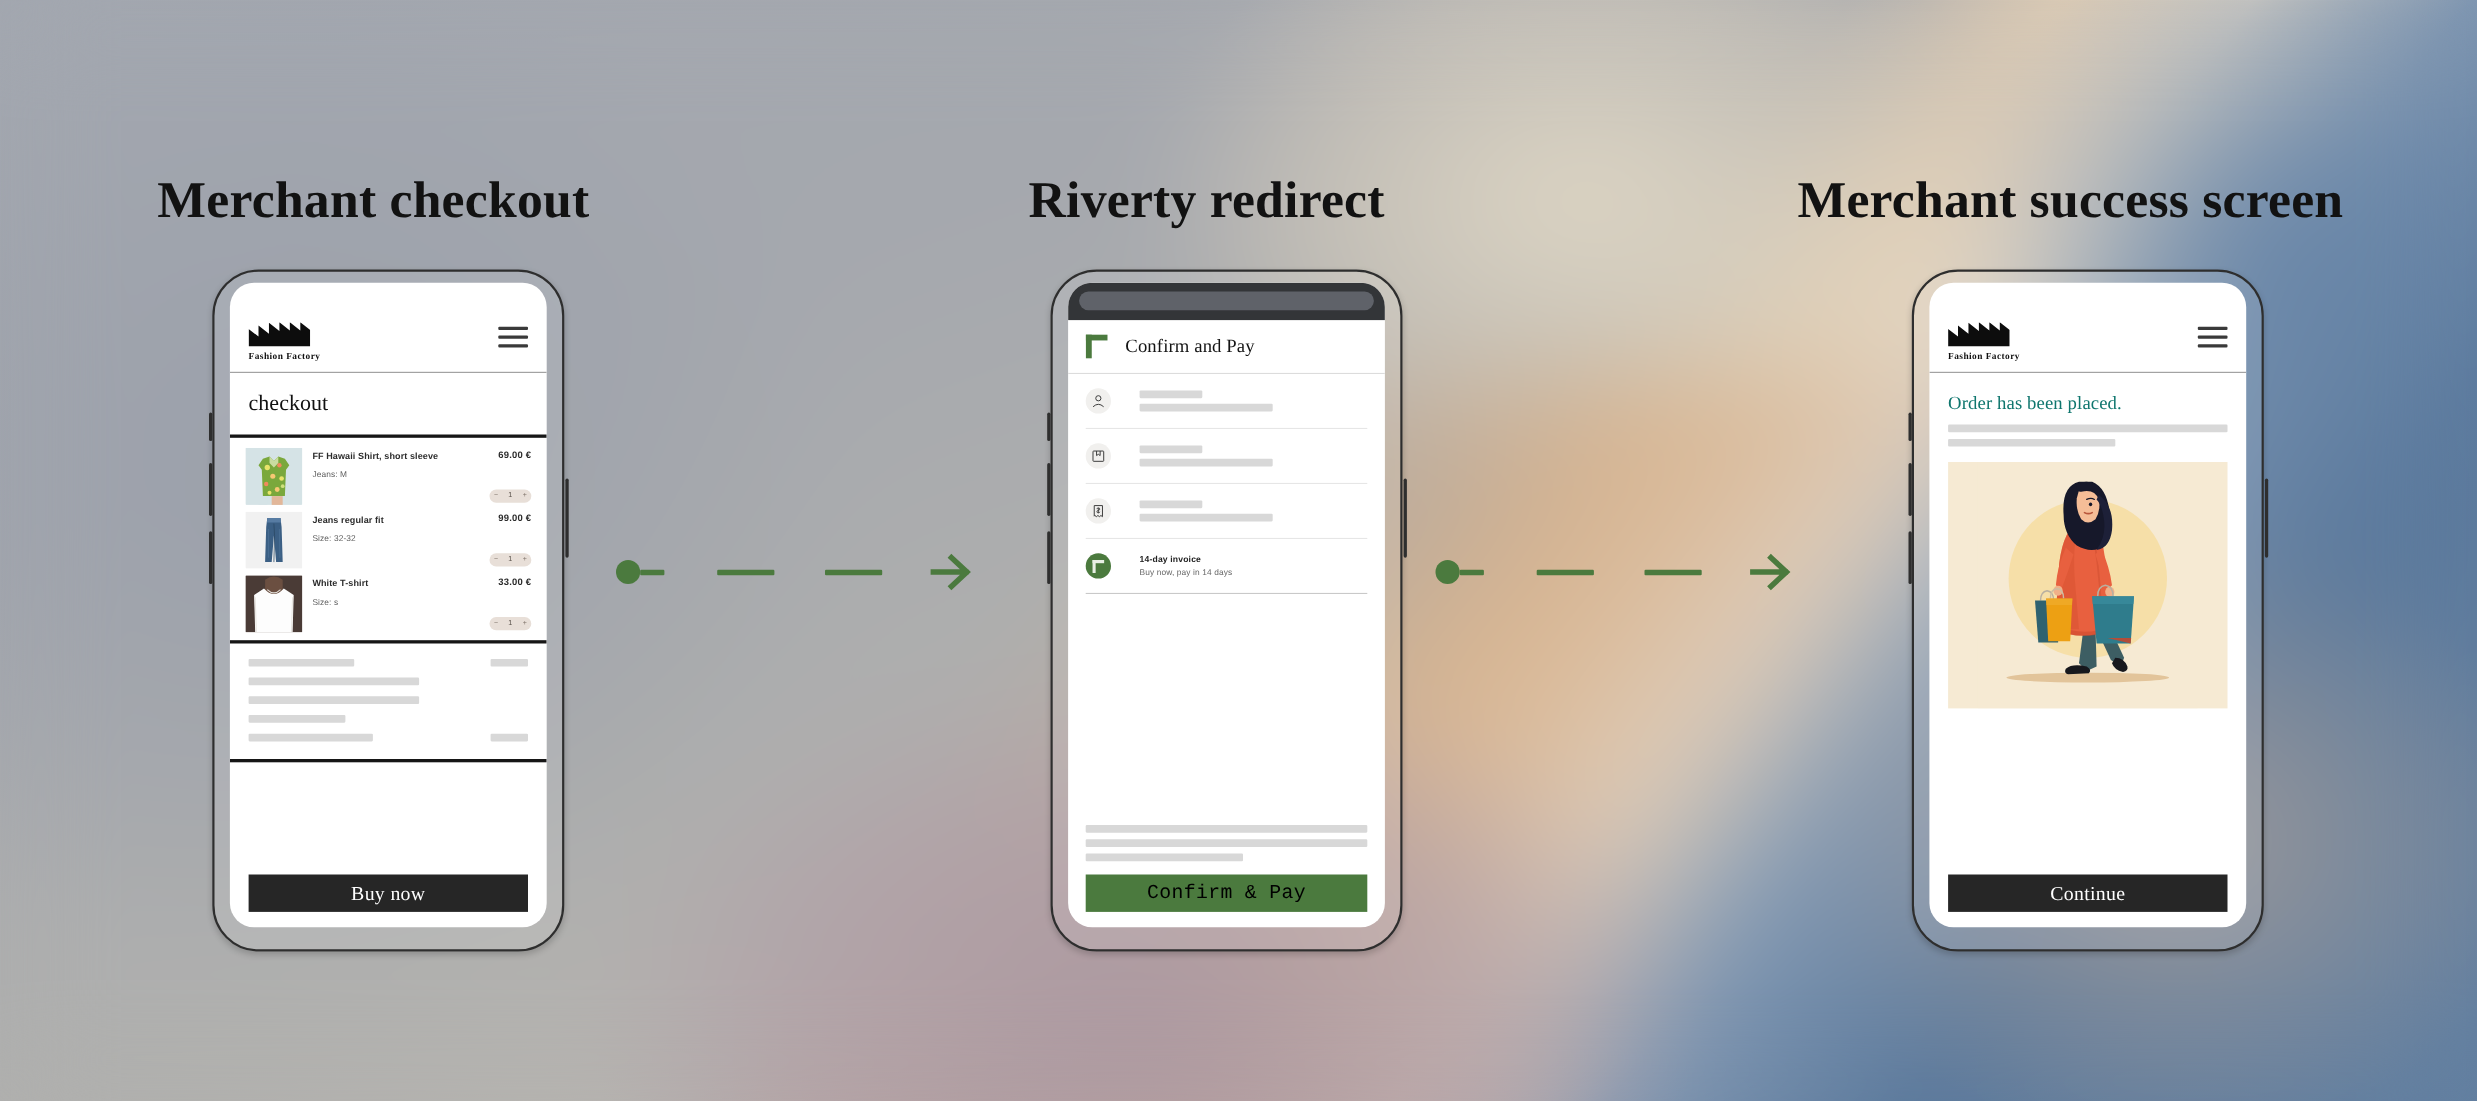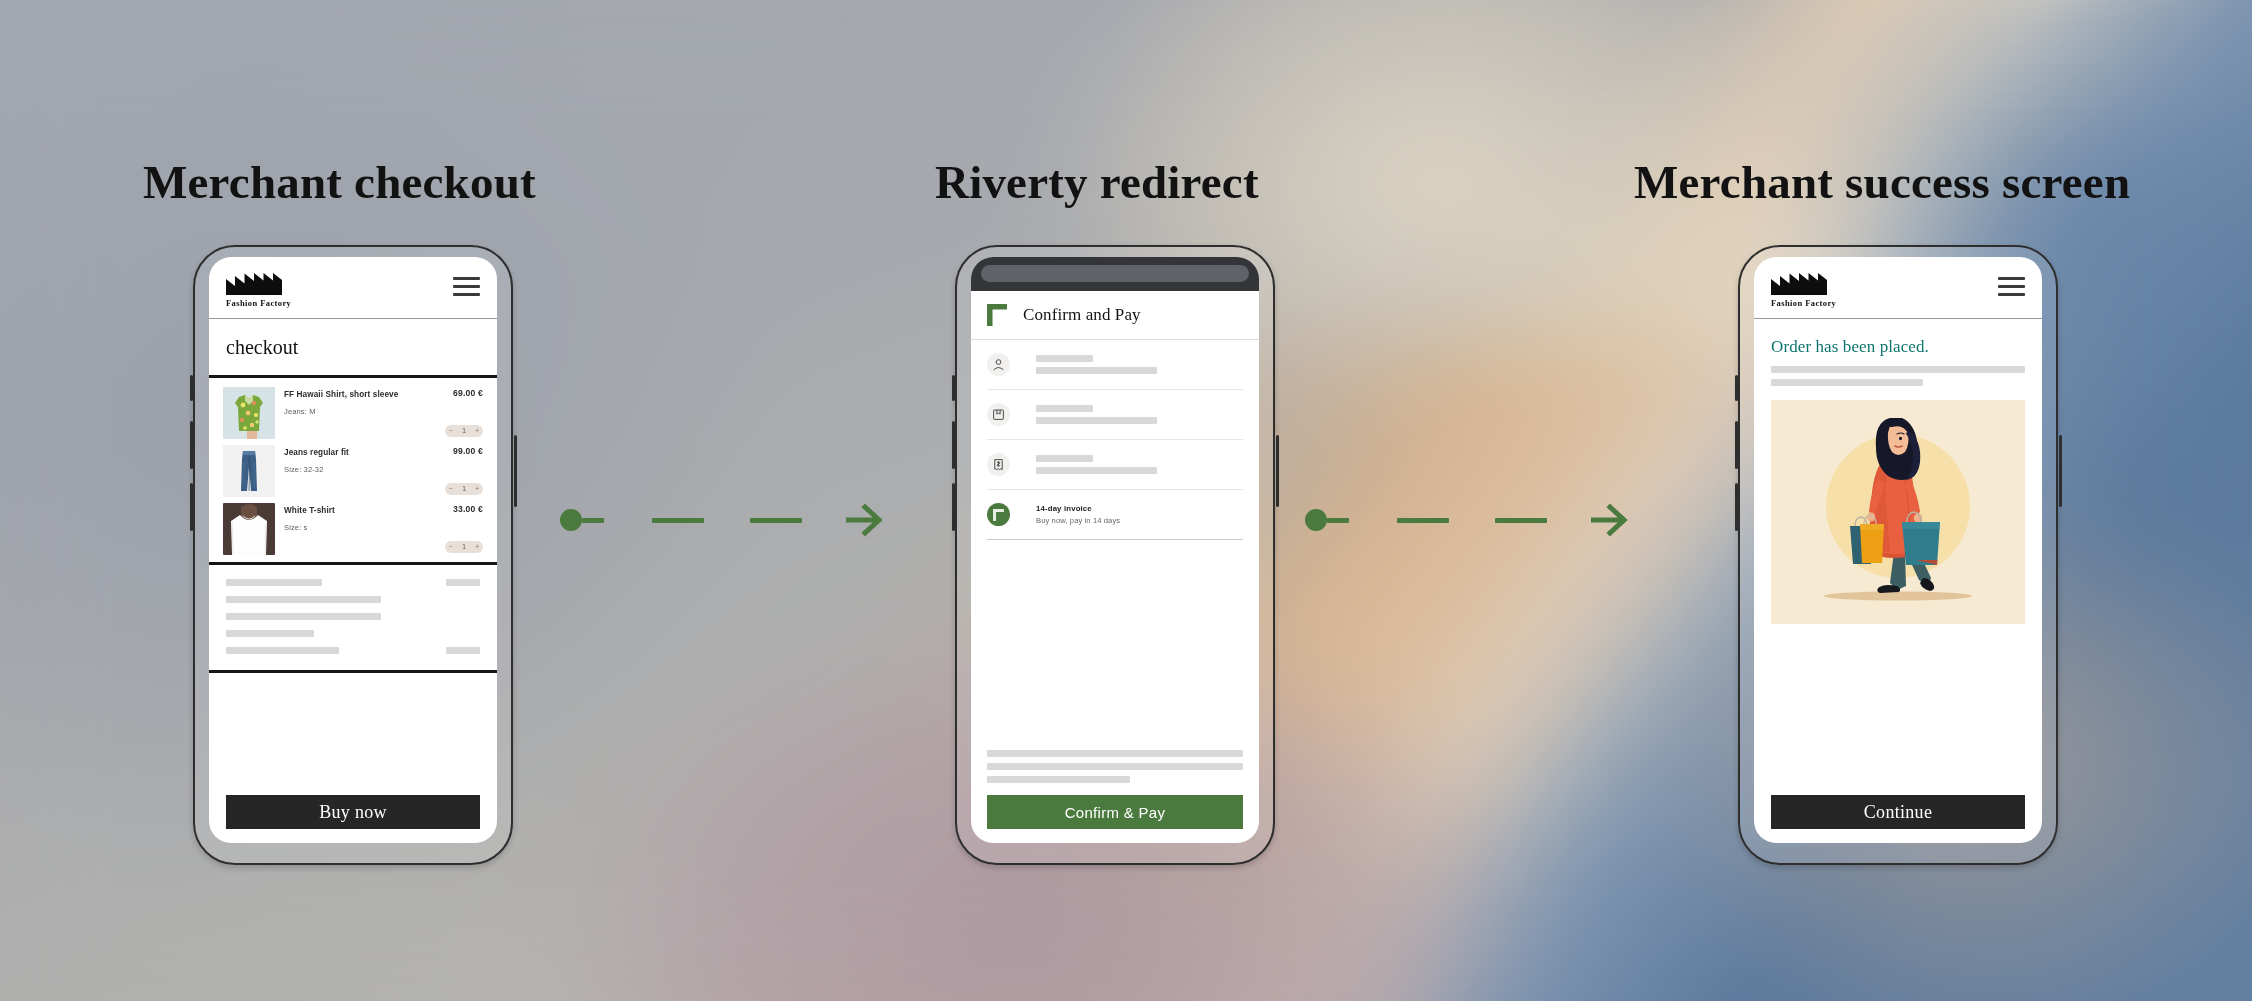--- a/index.html
+++ b/index.html
@@ -149,20 +149,21 @@
   .btn-power  { left: auto; right: -3.5px; top: 190px; height: 72px; }
 
   
   .merch-header {
     display: flex;
     align-items: flex-start;
     justify-content: space-between;
     padding: 16px 17px 10px 17px;
     border-bottom: 1px solid #9a9a9a;
     flex: 0 0 auto;
+    margin-top: 20px;
   }
   .brand { display: flex; flex-direction: column; gap: 3px; }
   .factory-icon { display: block; }
   .brand-name {
     font-family: "Liberation Serif", "DejaVu Serif", serif;
     font-size: 8.5px;
     font-weight: 700;
     letter-spacing: 0.4px;
     color: #111;
   }
@@ -329,25 +330,25 @@
   .riv-invoice-sub   { font-size: 7.6px; color: #666; margin-top: 3px; letter-spacing: 0.1px; }
 
   .riv-bottom-sk {
     padding: 0 16px;
     display: flex; flex-direction: column; gap: 6px;
     margin-bottom: 12px;
   }
   .green-btn {
     width: 100%;
     background: #4b7a3e;
-    color: #ffffff;
+    color: #000000;
     border: none;
     height: 34px;
-    font-family: Liberation Sans, sans-serif;
-    font-size: 15px;
+    font-family: Liberation Mono, monospace;
+    font-size: 18px;
     cursor: pointer;
     letter-spacing: 0.3px;
   }
   .riv-spacer { flex: 1 1 auto; }
 
   
   .success-body { flex: 0 0 auto; padding: 18px 17px 0 17px; }
   .success-title {
     font-family: "Liberation Serif", "DejaVu Serif", serif;
     font-size: 17px;

